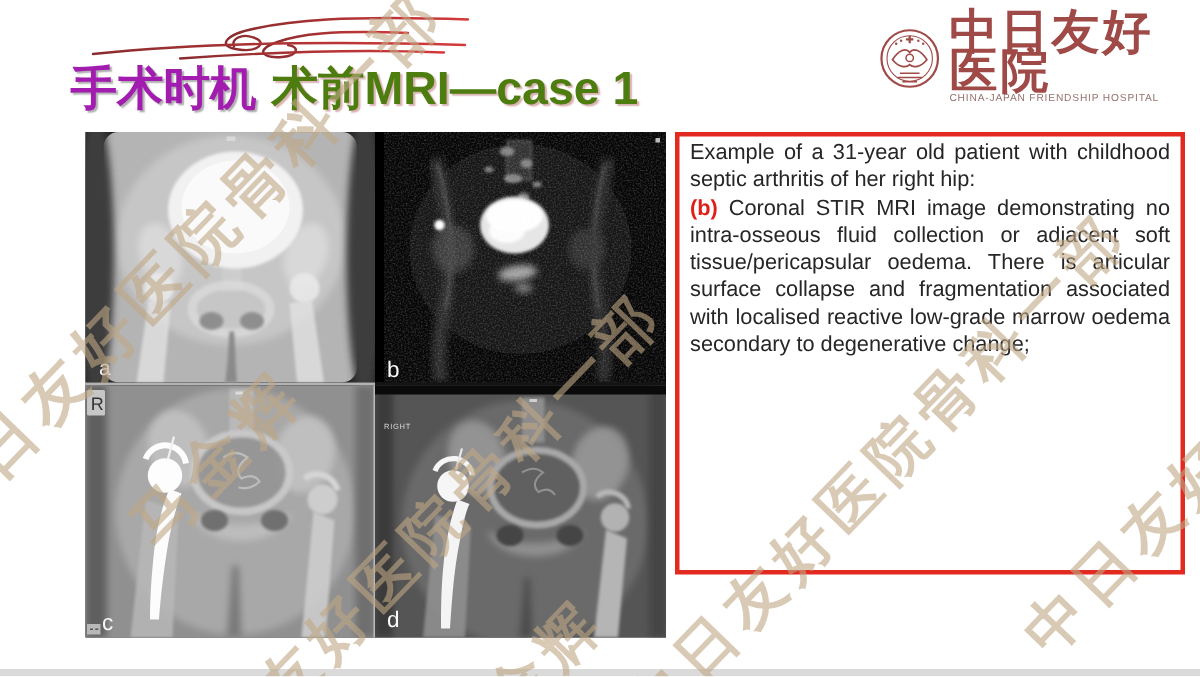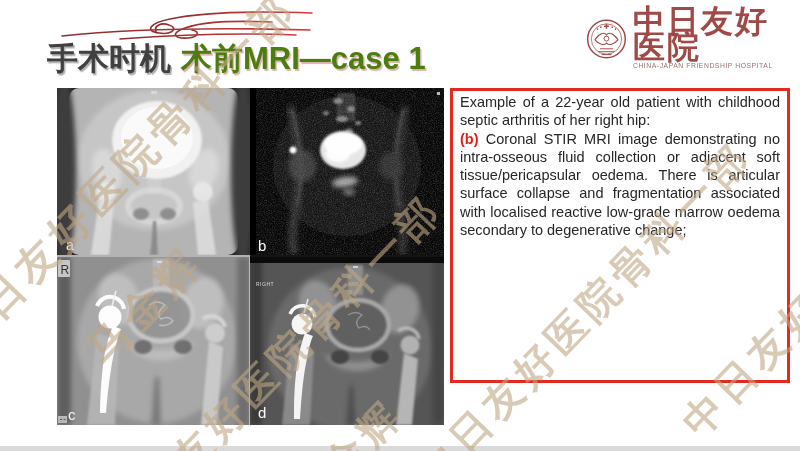--- a/index.html
+++ b/index.html
@@ -5,21 +5,21 @@
   html,body{margin:0;padding:0;width:800px;height:451px;overflow:hidden;
     background:#ffffff;font-family:"Liberation Sans",sans-serif;}
   #slide{position:relative;width:800px;height:451px;background:#fff;overflow:hidden;}
 
   
   .ornament{position:absolute;left:58px;top:6px;}
 
   
   .title{position:absolute;left:47px;top:38px;font-size:31px;font-weight:bold;
     letter-spacing:0;white-space:nowrap;z-index:2;}
-  .title .t-black{color:#404040;text-shadow:1.5px 1.5px 1px rgba(110,110,110,.55);}
+  .title .t-black{color:#a21caf;text-shadow:1.5px 1.5px 1px rgba(110,110,110,.55);}
   .title .t-red{color:#4d7c0f;margin-left:10px;text-shadow:1.5px 1.5px 1px rgba(160,60,60,.4);margin-top:22px;}
 
   
   .logo{position:absolute;left:586px;top:8px;display:flex;align-items:center;z-index:2;}
   .logo-text{margin-left:6px;}
   .logo-cn{font-size:32px;font-weight:bold;color:#a04a48;letter-spacing:2px;
     font-family:"Liberation Serif",serif;line-height:26px;}
   .logo-en{font-size:6.8px;color:#957270;letter-spacing:.55px;margin-top:2px;}
 
   
@@ -226,21 +226,21 @@
       <rect x="103" y="9" width="5" height="2" fill="#cfcfcf"></rect>
       <text x="6" y="29" font-size="5" fill="#d8d8d8" letter-spacing="0.5">RIGHT</text>
       <text x="8" y="161" font-size="15" fill="#fafafa">d</text>
     </svg>
 
     <div class="sep-h"></div>
     <div class="sep-v"></div>
   </div>
 
   <div class="caption">
-    <p>Example of a 22-year old patient with childhood septic arthritis of her right hip:</p>
+    <p>Example of a 31-year old patient with childhood septic arthritis of her right hip:</p>
     <div>
         <p><span class="cap-marker">(b)</span> Coronal STIR MRI image demonstrating no intra-osseous fluid collection or adjacent soft tissue/pericapsular oedema. There is articular surface collapse and fragmentation associated with localised reactive low-grade marrow oedema secondary to degenerative change;</p>
       </div>
   </div>
 
   <div class="wm-layer">
       <span class="wm-row" style="left: -45px; top: 318px; font-size: 42px;">中日友好医院骨科一部</span>
       <span class="wm-row" style="left: 95px; top: 330px; font-size: 42px;">马金辉</span>
       <span class="wm-row" style="left: 115px; top: 505px; font-size: 40px;">中日友好医院骨科一部</span>
       <span class="wm-row" style="left: 300px; top: 478px; font-size: 40px;">马金辉</span>

